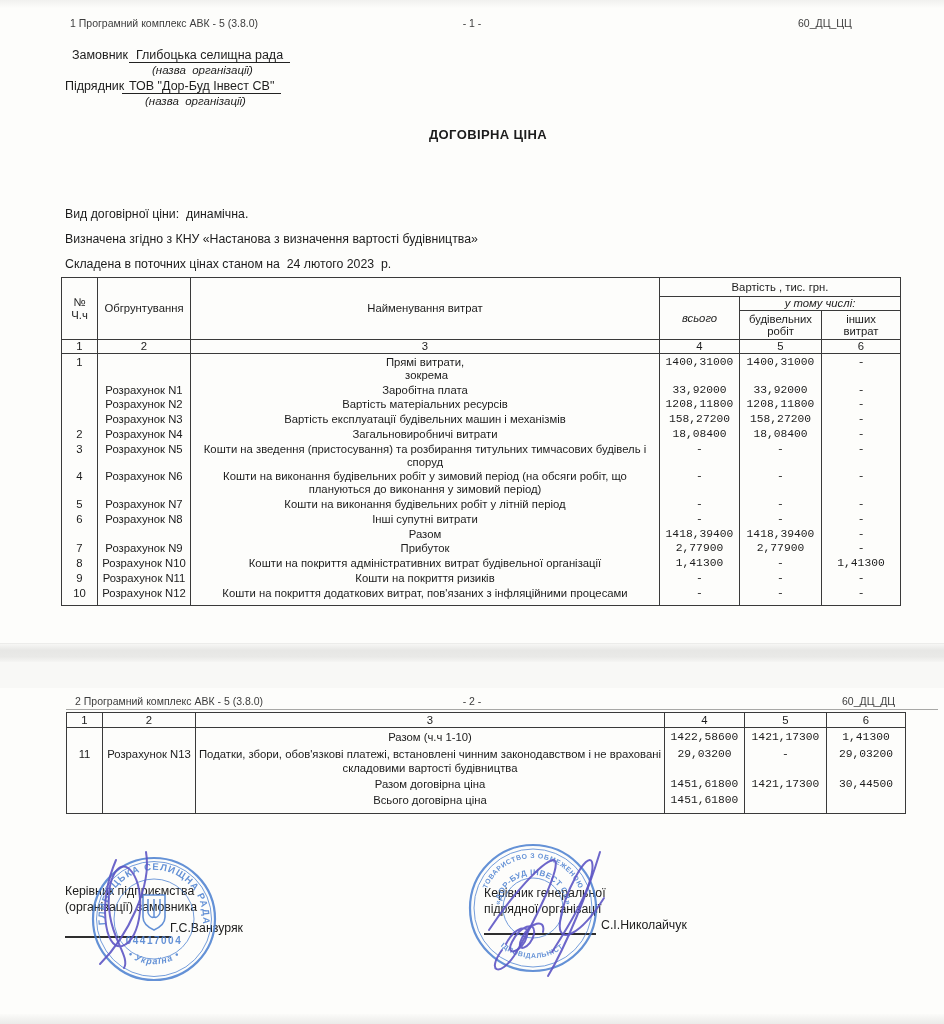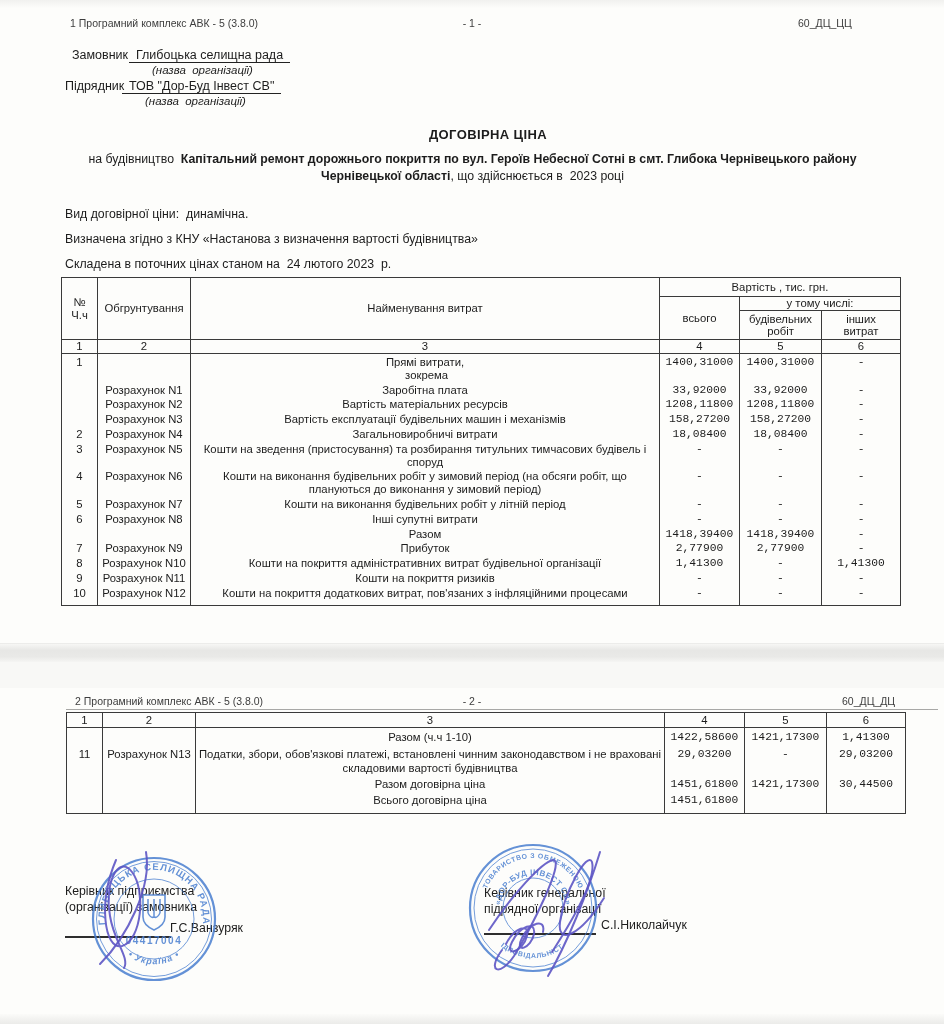--- a/index.html
+++ b/index.html
@@ -31,21 +31,21 @@
   .subtitle .bold{font-weight:bold;}
 
   .info{position:absolute;left:65px;font-size:12.3px;white-space:nowrap;}
   #info1{top:207px;} #info2{top:232px;} #info3{top:257px;}
 
   table.costs{position:absolute;border-collapse:collapse;table-layout:fixed;font-size:11.3px;line-height:12.8px;border:1px solid #3a3a3a;}
   #t1{left:61px;top:277px;width:839px;}
   #t2{left:66px;top:712px;width:839px;line-height:14.3px;}
   .costs th,.costs td{border:1px solid #3a3a3a;font-weight:normal;padding:0;}
   .costs thead th{text-align:center;vertical-align:middle;font-size:11.3px;line-height:12.5px;}
-  .hr1 th{height:18px;} .hr2 th{height:13px;} .hr3 th{height:28px;}
+  .hr1 th{height:18px;} .hr2 th{height:13px;font-style:italic;} .hr3 th{height:28px;}
   .colnum td{text-align:center;height:13px;}
   .costs tbody td{border-top:none;border-bottom:none;vertical-align:top;padding-top:2px;}
   .costs tbody tr:last-child td{padding-bottom:5px;}
   .hm{white-space:pre-line;}
   .no{text-align:center;} .bs{text-align:center;}
   .nm{text-align:center;padding-left:4px;padding-right:4px;white-space:pre-line;margin-left:11px;}
   .v{text-align:center;font-family:Liberation Mono, monospace;}
   .b{font-weight:bold;}
 
   .sig-role{position:absolute;font-size:12.3px;line-height:15.5px;}
@@ -88,23 +88,20 @@
     <span class="party-label">Замовник</span><span class="party-value">Глибоцька селищна рада</span>
     <div class="party-caption">(назва&nbsp; організації)</div>
   </div>
   <div class="party" id="party2">
     <span class="party-label">Підрядник</span><span class="party-value">ТОВ "Дор-Буд Інвест СВ"</span>
     <div class="party-caption">(назва&nbsp; організації)</div>
   </div>
 
   <div class="doc-title">ДОГОВІРНА ЦІНА</div>
 
-  <div class="subtitle">
-    <span>на будівництво&nbsp; </span><span class="bold">Капітальний ремонт дорожнього покриття по вул. Героїв Небесної Сотні в смт. Глибока Чернівецького району Чернівецької області</span><span>, що здійснюється в&nbsp; 2023 році</span>
-  </div>
 
   <div class="info" id="info1">Вид договірної ціни:&nbsp; динамічна.</div>
   <div class="info" id="info2">Визначена згідно з КНУ «Настанова з визначення вартості будівництва»</div>
   <div class="info" id="info3">Складена в поточних цінах станом на&nbsp; 24 лютого 2023&nbsp; р.</div>
 
   <table class="costs" id="t1">
     <colgroup>
         <col style="width:36px">
         <col style="width:93px">
         <col style="width:469px">

